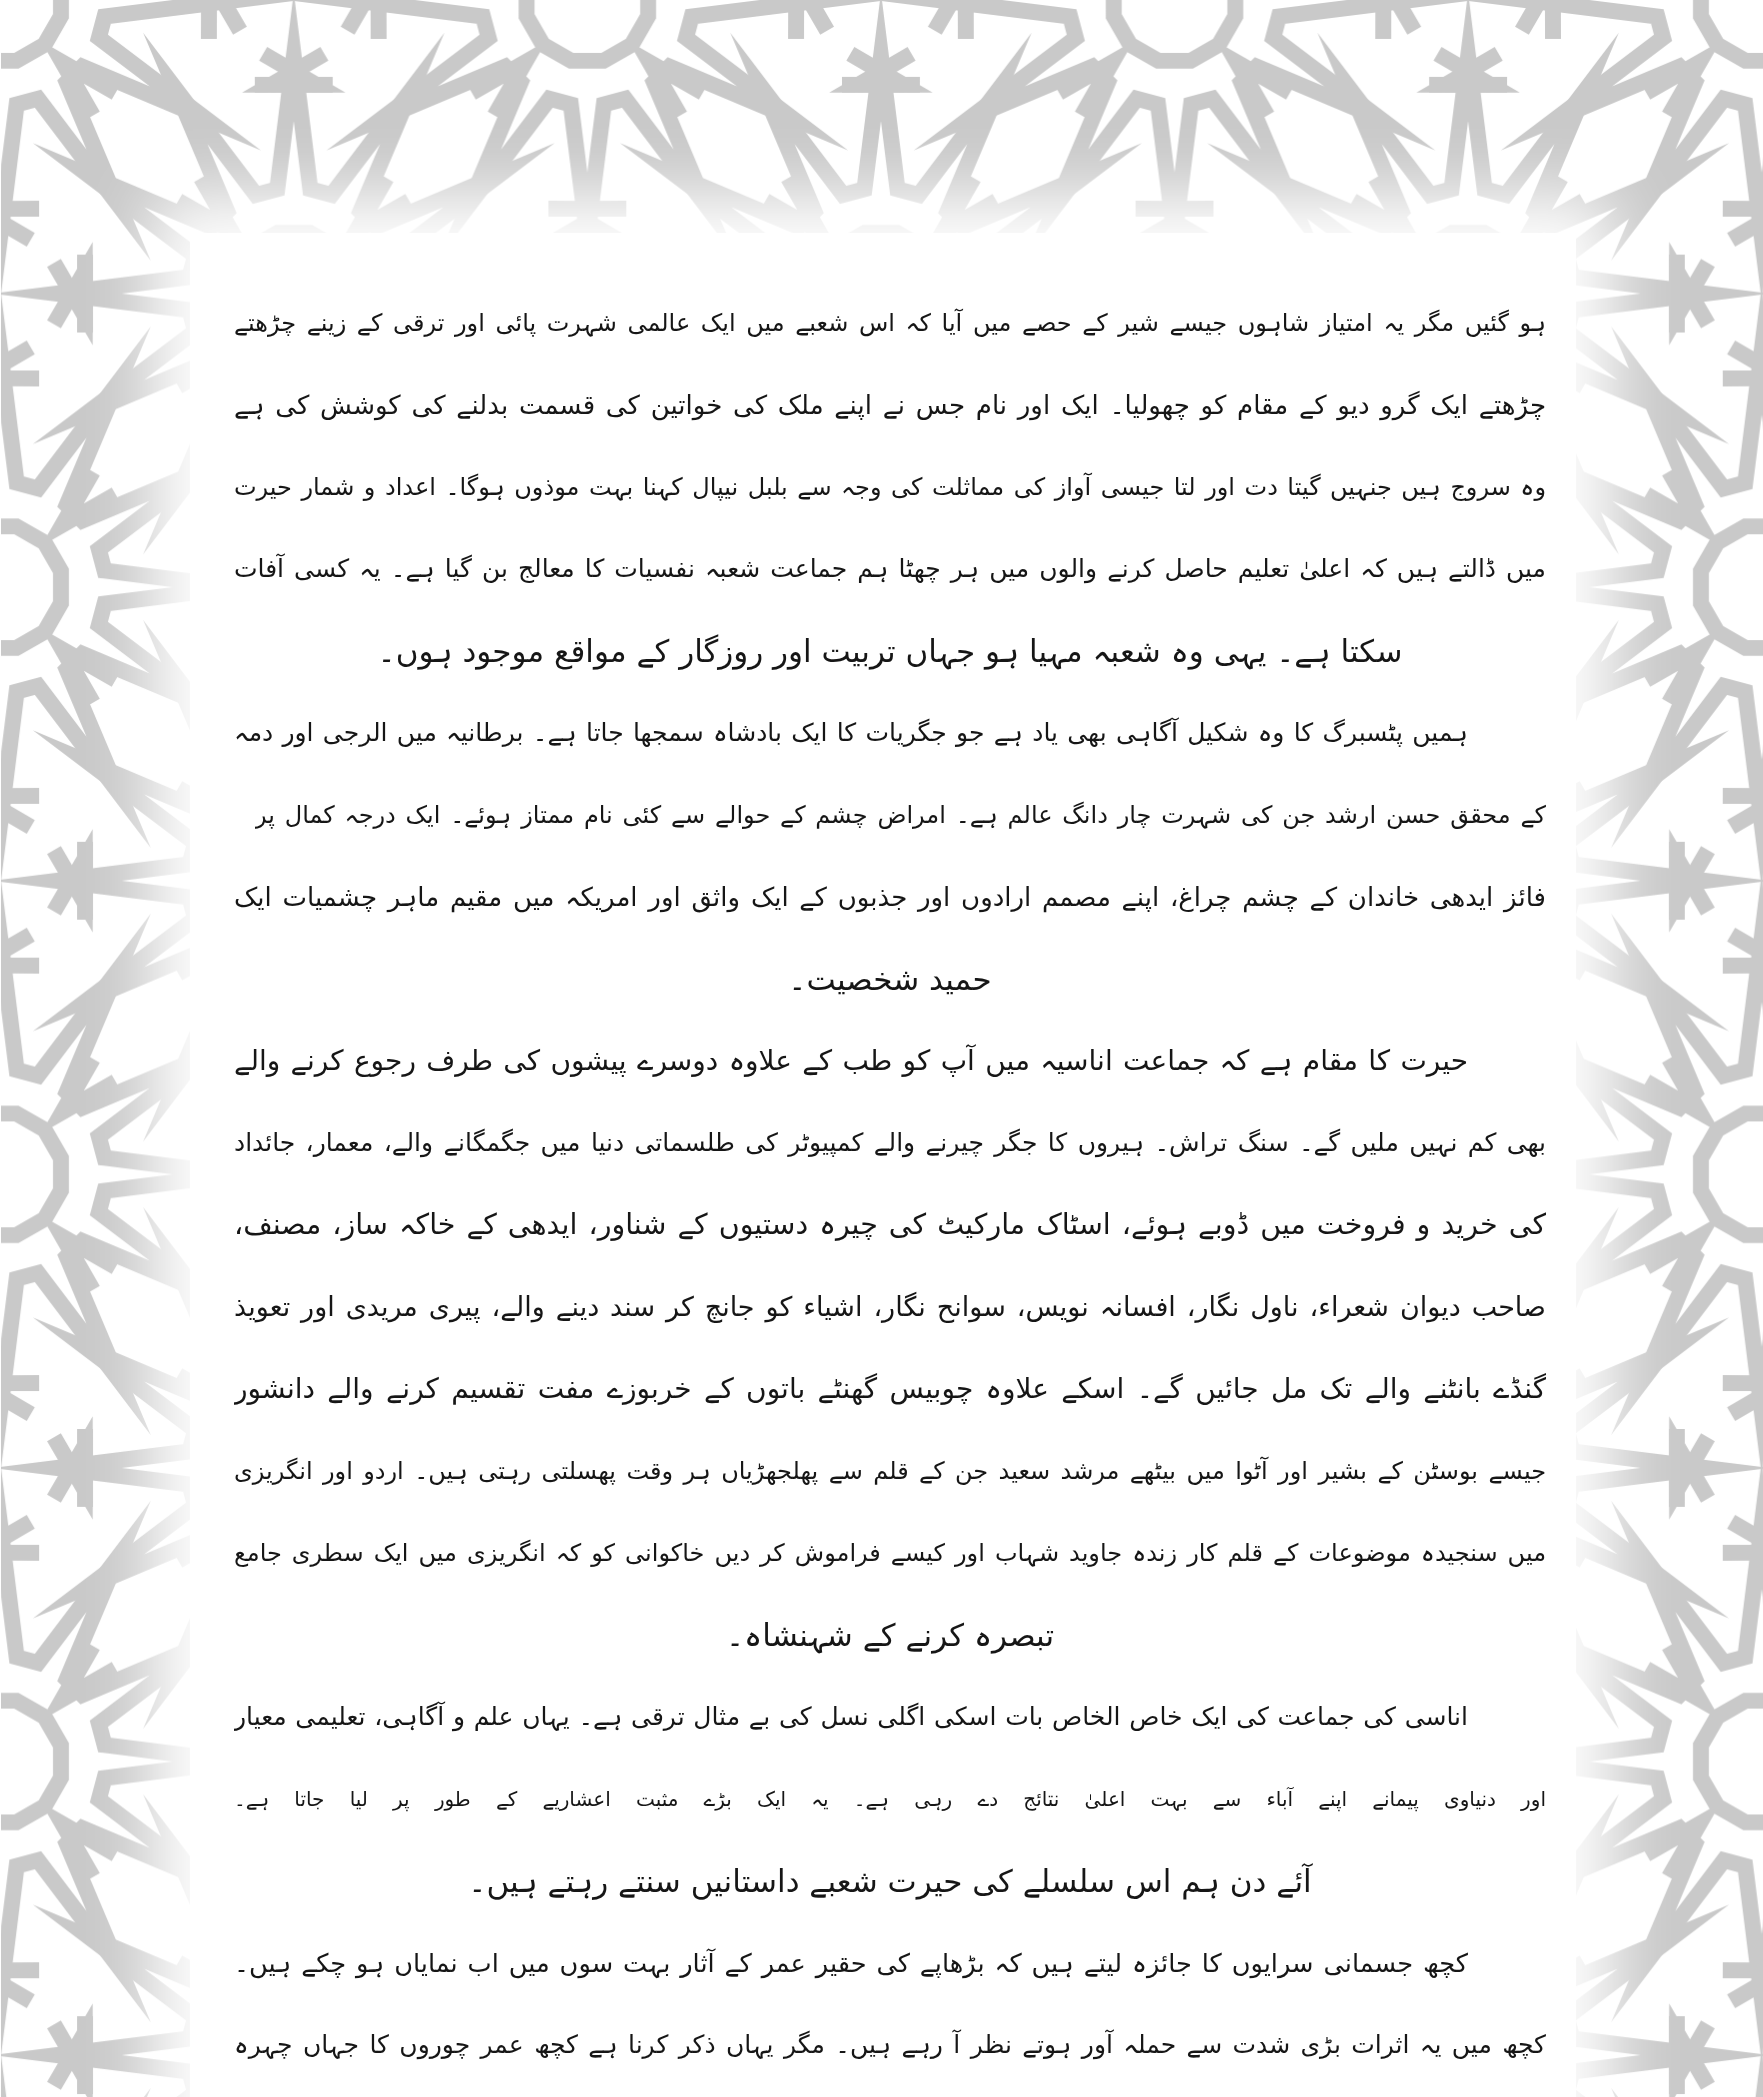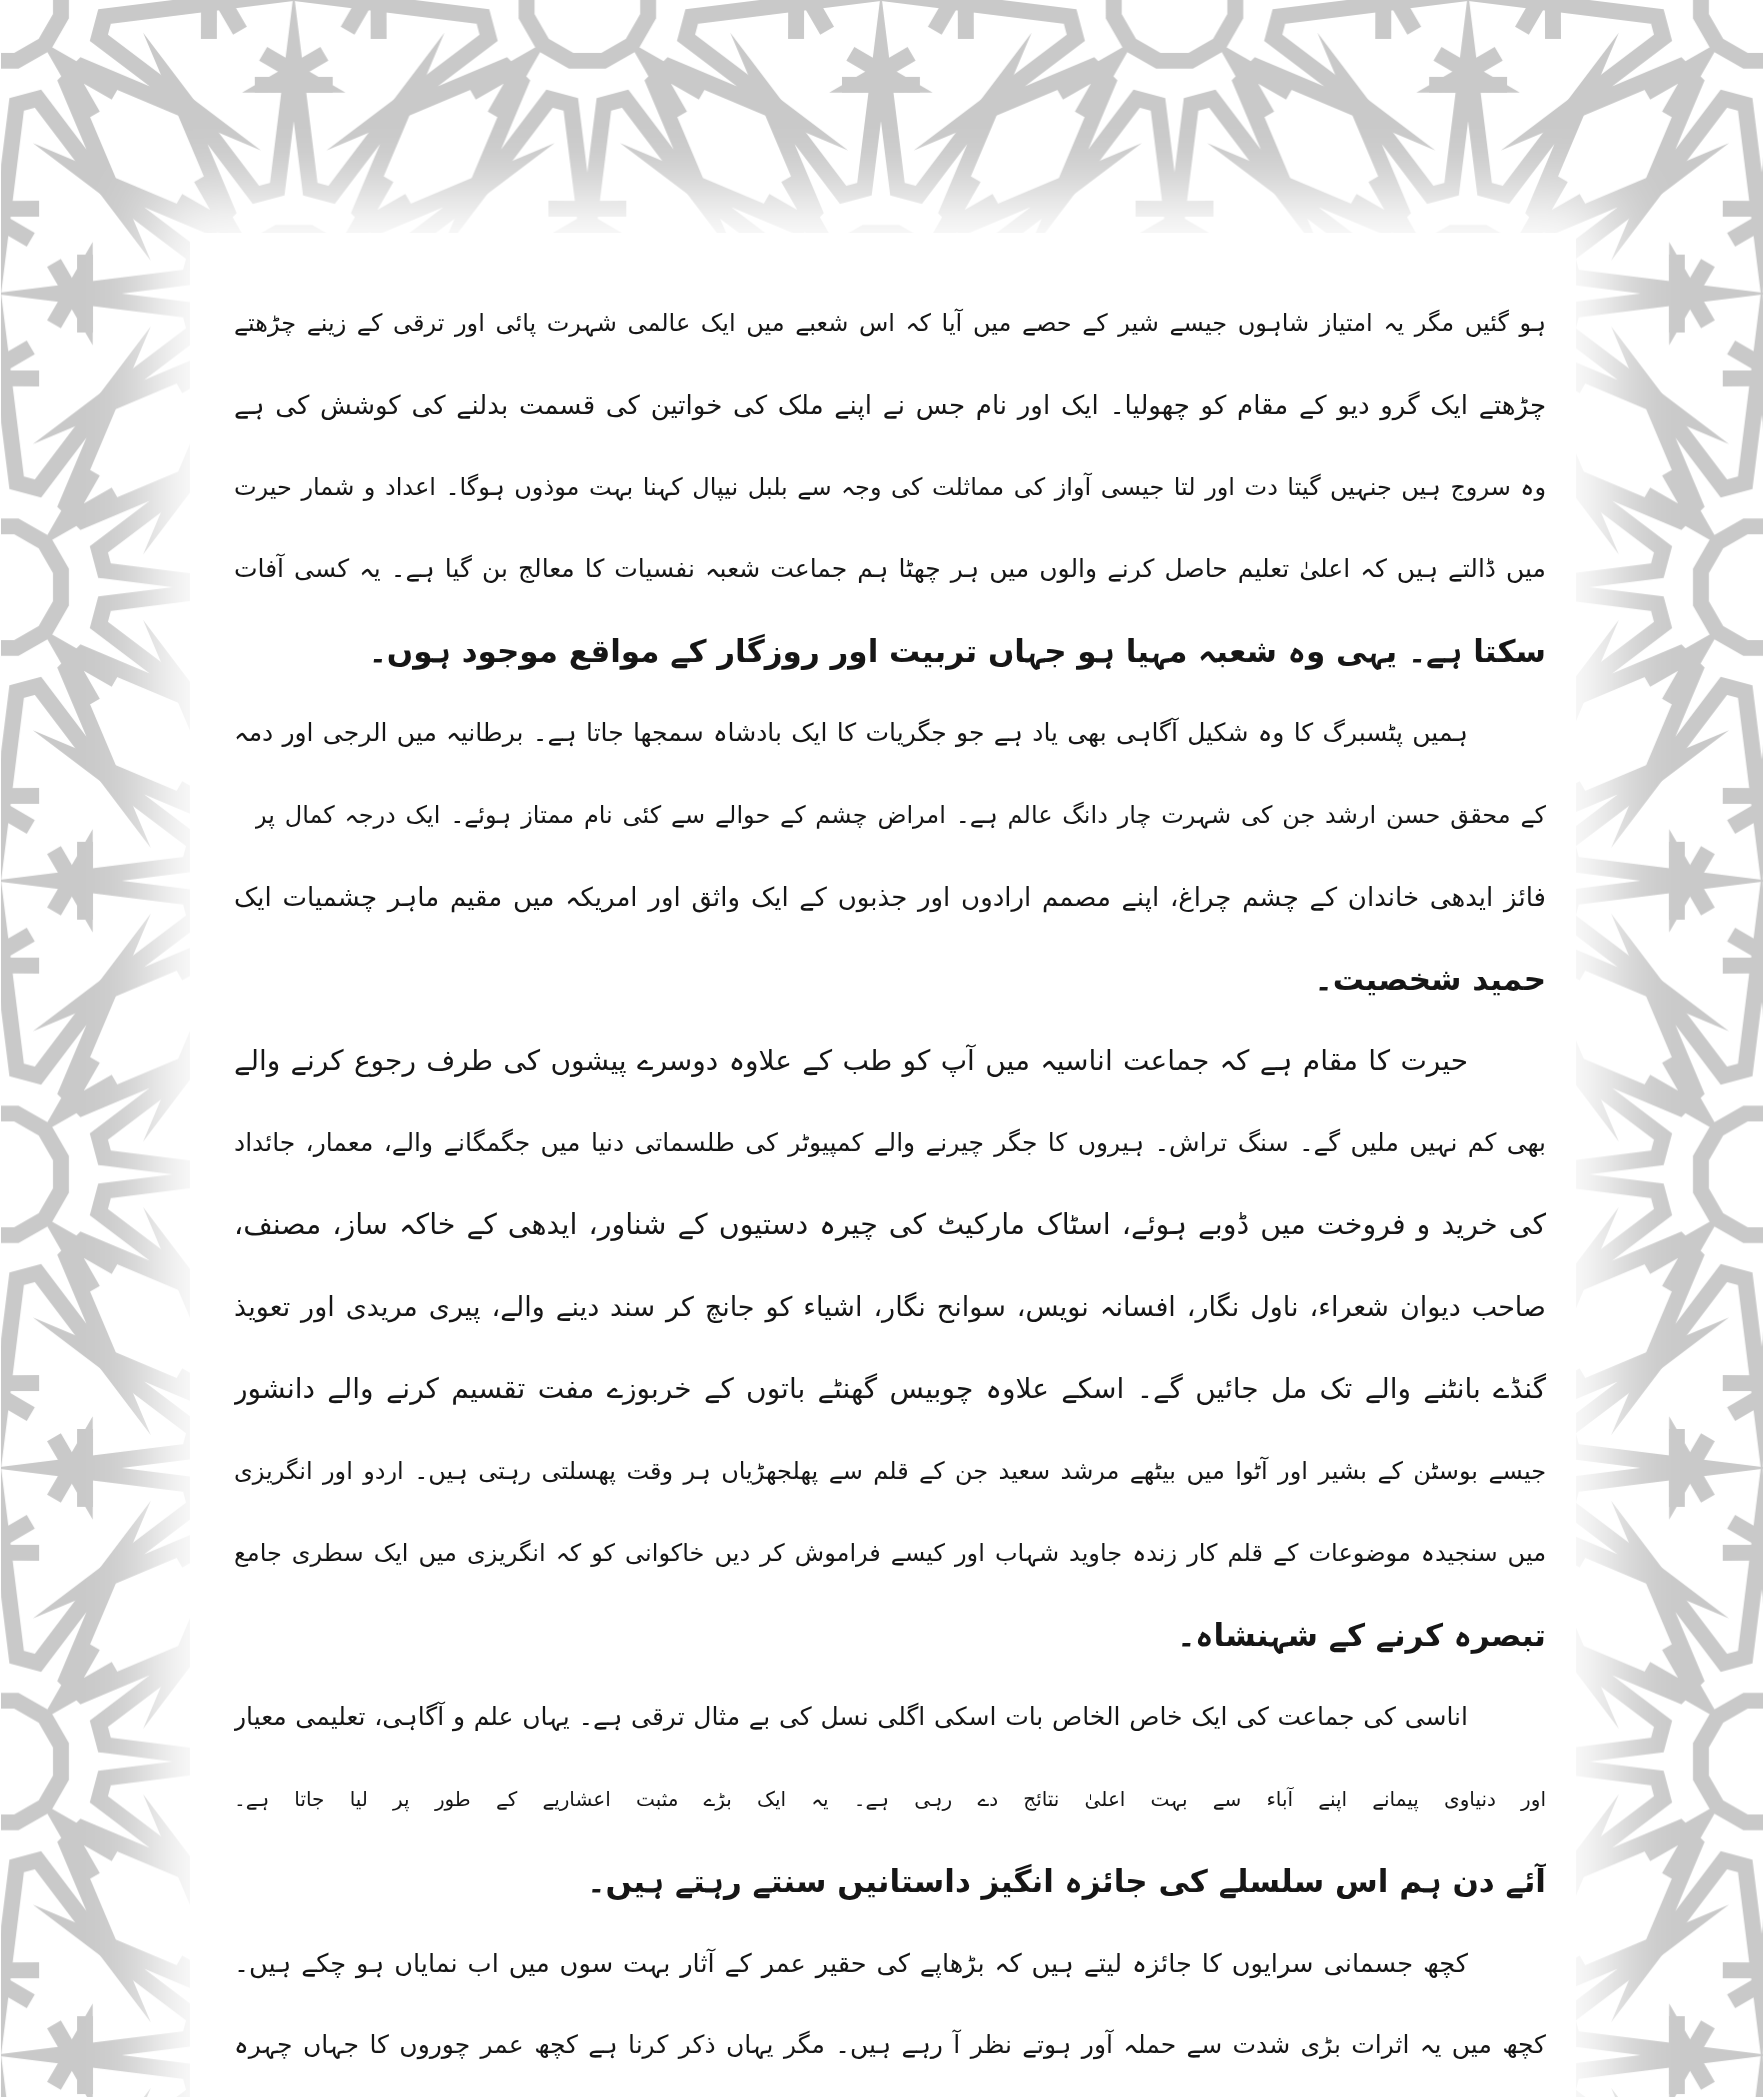--- a/index.html
+++ b/index.html
@@ -25,21 +25,21 @@
   .line{
     height:82px;
     line-height:82px;
     font-size:31px;
     overflow:hidden;
     text-align:justify;
     text-align-last:justify;
     white-space:normal;
   }
   .line.indent{text-indent:78px;}
-  .line.end{text-align:right;text-align-last:auto;font-weight:bold;}
+  .line.end{text-align:center;text-align-last:auto;}
 </style>
 </head>
 <body>
 
 <svg id="bg" xmlns="http://www.w3.org/2000/svg" viewBox="0 0 4205 5944">
     <defs>
       <pattern id="girih" width="1400" height="1400" patternUnits="userSpaceOnUse">
         <path d="M248.9 -39.4L565.0 0.0L248.9 39.4L235.3 90.3L489.3 282.5L195.8 158.6L158.6 195.8L282.5 489.3L90.3 235.3L39.4 248.9L0.0 565.0L-39.4 248.9L-90.3 235.3L-282.5 489.3L-158.6 195.8L-195.8 158.6L-489.3 282.5L-235.3 90.3L-248.9 39.4L-565.0 0.0L-248.9 -39.4L-235.3 -90.3L-489.3 -282.5L-195.8 -158.6L-158.6 -195.8L-282.5 -489.3L-90.3 -235.3L-39.4 -248.9L-0.0 -565.0L39.4 -248.9L90.3 -235.3L282.5 -489.3L158.6 -195.8L195.8 -158.6L489.3 -282.5L235.3 -90.3ZM144.9 38.8L106.1 106.1L38.8 144.9L-38.8 144.9L-106.1 106.1L-144.9 38.8L-144.9 -38.8L-106.1 -106.1L-38.8 -144.9L38.8 -144.9L106.1 -106.1L144.9 -38.8ZM627.0 128.3L753.4 201.9L607.1 202.4M478.9 424.6L551.5 551.5L424.6 478.9M202.4 607.1L201.9 753.4L128.3 627.0M-128.3 627.0L-201.9 753.4L-202.4 607.1M-424.6 478.9L-551.5 551.5L-478.9 424.6M-607.1 202.4L-753.4 201.9L-627.0 128.3M-627.0 -128.3L-753.4 -201.9L-607.1 -202.4M-478.9 -424.6L-551.5 -551.5L-424.6 -478.9M-202.4 -607.1L-201.9 -753.4L-128.3 -627.0M128.3 -627.0L201.9 -753.4L202.4 -607.1M424.6 -478.9L551.5 -551.5L478.9 -424.6M607.1 -202.4L753.4 -201.9L627.0 -128.3" fill="none" stroke="#c9c9c9" stroke-width="38" stroke-miterlimit="14"></path>
         <path d="M1648.9 -39.4L1965.0 0.0L1648.9 39.4L1635.3 90.3L1889.3 282.5L1595.8 158.6L1558.6 195.8L1682.5 489.3L1490.3 235.3L1439.4 248.9L1400.0 565.0L1360.6 248.9L1309.7 235.3L1117.5 489.3L1241.4 195.8L1204.2 158.6L910.7 282.5L1164.7 90.3L1151.1 39.4L835.0 0.0L1151.1 -39.4L1164.7 -90.3L910.7 -282.5L1204.2 -158.6L1241.4 -195.8L1117.5 -489.3L1309.7 -235.3L1360.6 -248.9L1400.0 -565.0L1439.4 -248.9L1490.3 -235.3L1682.5 -489.3L1558.6 -195.8L1595.8 -158.6L1889.3 -282.5L1635.3 -90.3ZM1544.9 38.8L1506.1 106.1L1438.8 144.9L1361.2 144.9L1293.9 106.1L1255.1 38.8L1255.1 -38.8L1293.9 -106.1L1361.2 -144.9L1438.8 -144.9L1506.1 -106.1L1544.9 -38.8ZM2027.0 128.3L2153.4 201.9L2007.1 202.4M1878.9 424.6L1951.5 551.5L1824.6 478.9M1602.4 607.1L1601.9 753.4L1528.3 627.0M1271.7 627.0L1198.1 753.4L1197.6 607.1M975.4 478.9L848.5 551.5L921.1 424.6M792.9 202.4L646.6 201.9L773.0 128.3M773.0 -128.3L646.6 -201.9L792.9 -202.4M921.1 -424.6L848.5 -551.5L975.4 -478.9M1197.6 -607.1L1198.1 -753.4L1271.7 -627.0M1528.3 -627.0L1601.9 -753.4L1602.4 -607.1M1824.6 -478.9L1951.5 -551.5L1878.9 -424.6M2007.1 -202.4L2153.4 -201.9L2027.0 -128.3" fill="none" stroke="#c9c9c9" stroke-width="38" stroke-miterlimit="14"></path>
         <path d="M248.9 1360.6L565.0 1400.0L248.9 1439.4L235.3 1490.3L489.3 1682.5L195.8 1558.6L158.6 1595.8L282.5 1889.3L90.3 1635.3L39.4 1648.9L0.0 1965.0L-39.4 1648.9L-90.3 1635.3L-282.5 1889.3L-158.6 1595.8L-195.8 1558.6L-489.3 1682.5L-235.3 1490.3L-248.9 1439.4L-565.0 1400.0L-248.9 1360.6L-235.3 1309.7L-489.3 1117.5L-195.8 1241.4L-158.6 1204.2L-282.5 910.7L-90.3 1164.7L-39.4 1151.1L-0.0 835.0L39.4 1151.1L90.3 1164.7L282.5 910.7L158.6 1204.2L195.8 1241.4L489.3 1117.5L235.3 1309.7ZM144.9 1438.8L106.1 1506.1L38.8 1544.9L-38.8 1544.9L-106.1 1506.1L-144.9 1438.8L-144.9 1361.2L-106.1 1293.9L-38.8 1255.1L38.8 1255.1L106.1 1293.9L144.9 1361.2ZM627.0 1528.3L753.4 1601.9L607.1 1602.4M478.9 1824.6L551.5 1951.5L424.6 1878.9M202.4 2007.1L201.9 2153.4L128.3 2027.0M-128.3 2027.0L-201.9 2153.4L-202.4 2007.1M-424.6 1878.9L-551.5 1951.5L-478.9 1824.6M-607.1 1602.4L-753.4 1601.9L-627.0 1528.3M-627.0 1271.7L-753.4 1198.1L-607.1 1197.6M-478.9 975.4L-551.5 848.5L-424.6 921.1M-202.4 792.9L-201.9 646.6L-128.3 773.0M128.3 773.0L201.9 646.6L202.4 792.9M424.6 921.1L551.5 848.5L478.9 975.4M607.1 1197.6L753.4 1198.1L627.0 1271.7" fill="none" stroke="#c9c9c9" stroke-width="38" stroke-miterlimit="14"></path>
@@ -65,17 +65,17 @@
   <div class="line indent" style="font-size: 28px;">حیرت کا مقام ہے کہ جماعت اناسیہ میں آپ کو طب کے علاوہ دوسرے پیشوں کی طرف رجوع کرنے والے</div>
   <div class="line" style="font-size: 25px;">بھی کم نہیں ملیں گے۔ سنگ تراش۔ ہیروں کا جگر چیرنے والے کمپیوٹر کی طلسماتی دنیا میں جگمگانے والے، معمار، جائداد</div>
   <div class="line" style="font-size: 28.5px;">کی خرید و فروخت میں ڈوبے ہوئے، اسٹاک مارکیٹ کی چیرہ دستیوں کے شناور، ایدھی کے خاکہ ساز، مصنف،</div>
   <div class="line" style="font-size: 27px;">صاحب دیوان شعراء، ناول نگار، افسانہ نویس، سوانح نگار، اشیاء کو جانچ کر سند دینے والے، پیری مریدی اور تعویذ</div>
   <div class="line" style="font-size: 28px;">گنڈے بانٹنے والے تک مل جائیں گے۔ اسکے علاوہ چوبیس گھنٹے باتوں کے خربوزے مفت تقسیم کرنے والے دانشور</div>
   <div class="line" style="font-size: 24px;">جیسے بوسٹن کے بشیر اور آٹوا میں بیٹھے مرشد سعید جن کے قلم سے پھلجھڑیاں ہر وقت پھسلتی رہتی ہیں۔ اردو اور انگریزی</div>
   <div class="line" style="font-size: 24px;">میں سنجیدہ موضوعات کے قلم کار زندہ جاوید شہاب اور کیسے فراموش کر دیں خاکوانی کو کہ انگریزی میں ایک سطری جامع</div>
   <div class="line end" style="font-size: 31px;">تبصرہ کرنے کے شہنشاہ۔</div>
   <div class="line indent" style="font-size: 25px;">اناسی کی جماعت کی ایک خاص الخاص بات اسکی اگلی نسل کی بے مثال ترقی ہے۔ یہاں علم و آگاہی، تعلیمی معیار</div>
   <div class="line" style="font-size: 20px;">اور دنیاوی پیمانے اپنے آباء سے بہت اعلیٰ نتائج دے رہی ہے۔ یہ ایک بڑے مثبت اعشاریے کے طور پر لیا جاتا ہے۔</div>
-  <div class="line end" style="font-size: 31px;">آئے دن ہم اس سلسلے کی جائزہ انگیز داستانیں سنتے رہتے ہیں۔</div>
+  <div class="line end" style="font-size: 31px;">آئے دن ہم اس سلسلے کی حیرت شعبے داستانیں سنتے رہتے ہیں۔</div>
   <div class="line indent" style="font-size: 25.6px;">کچھ جسمانی سرایوں کا جائزہ لیتے ہیں کہ بڑھاپے کی حقیر عمر کے آثار بہت سوں میں اب نمایاں ہو چکے ہیں۔</div>
   <div class="line" style="font-size: 25px;">کچھ میں یہ اثرات بڑی شدت سے حملہ آور ہوتے نظر آ رہے ہیں۔ مگر یہاں ذکر کرنا ہے کچھ عمر چوروں کا جہاں چہرہ</div>
 </div>
 
 
 </body></html>

